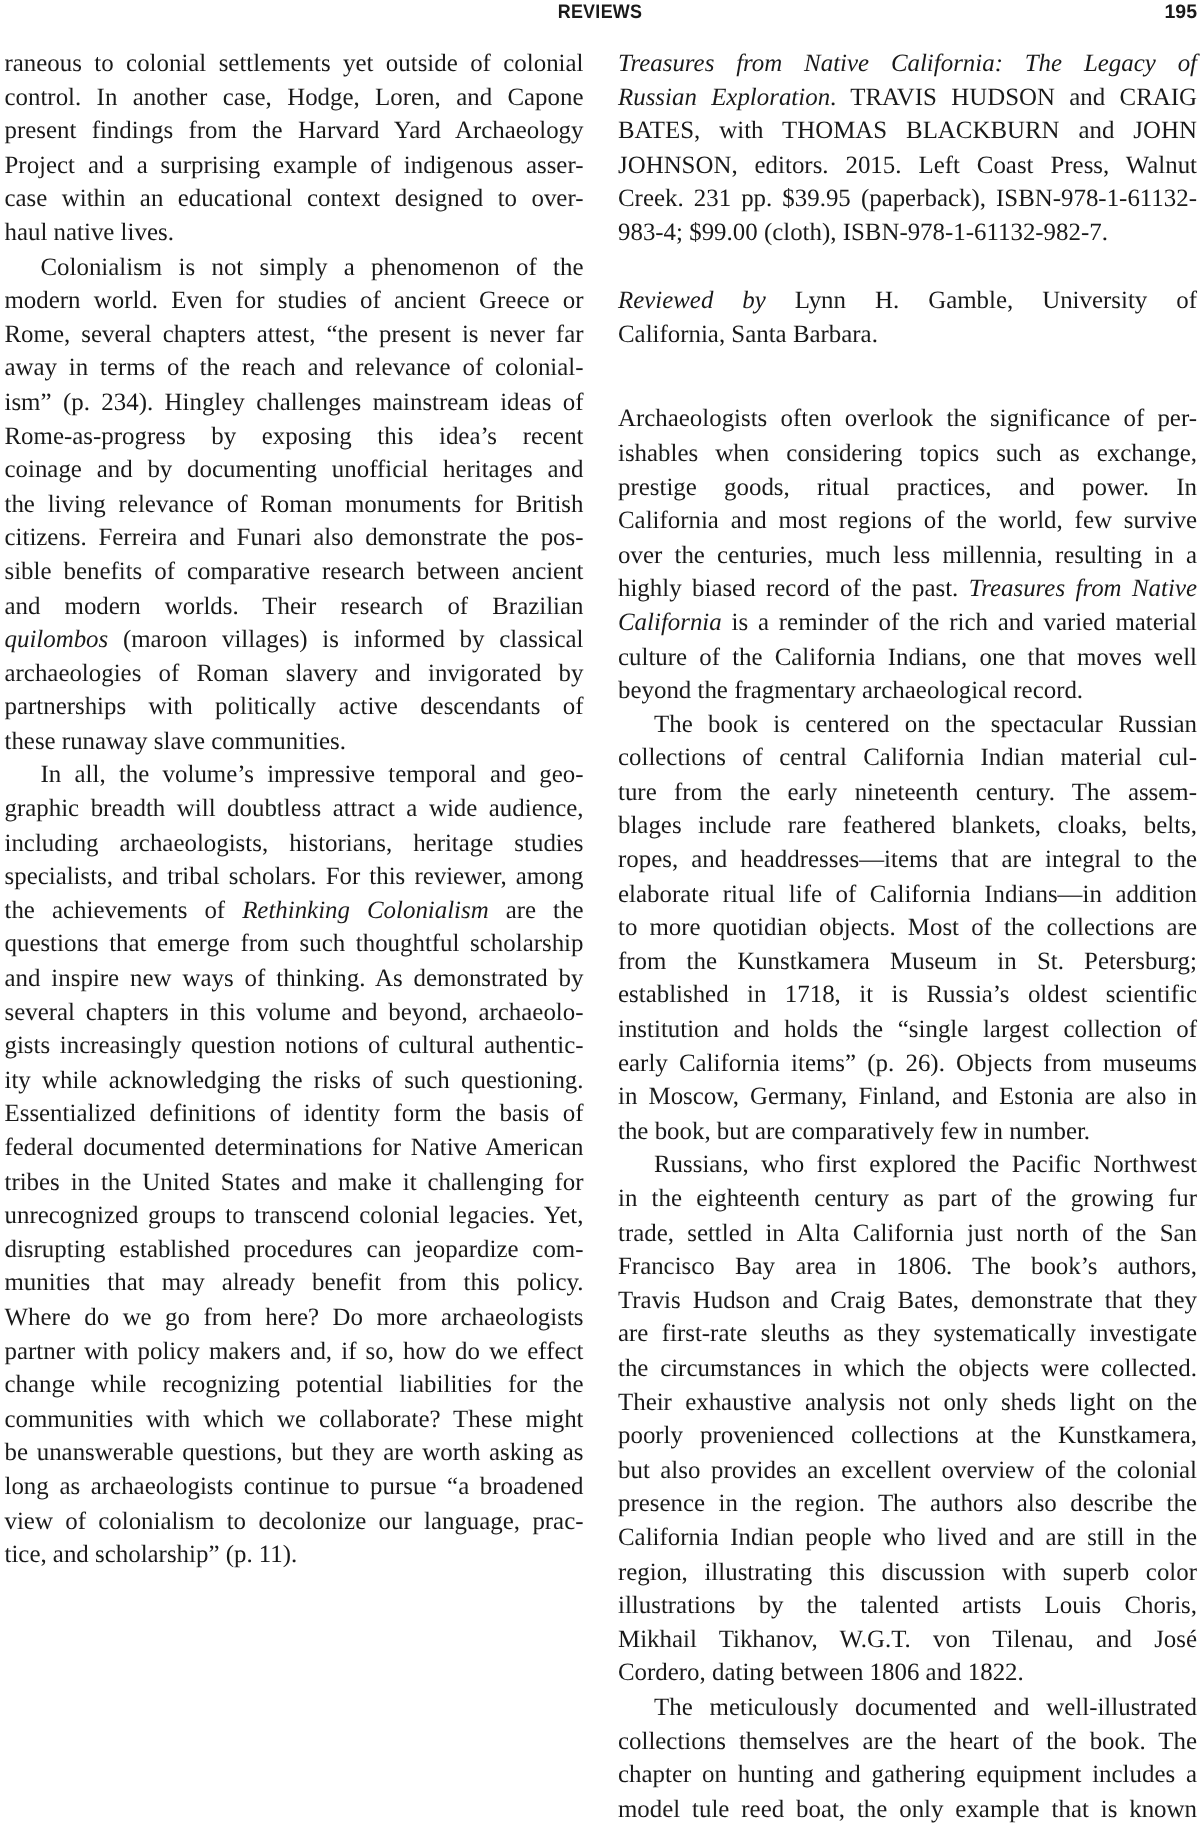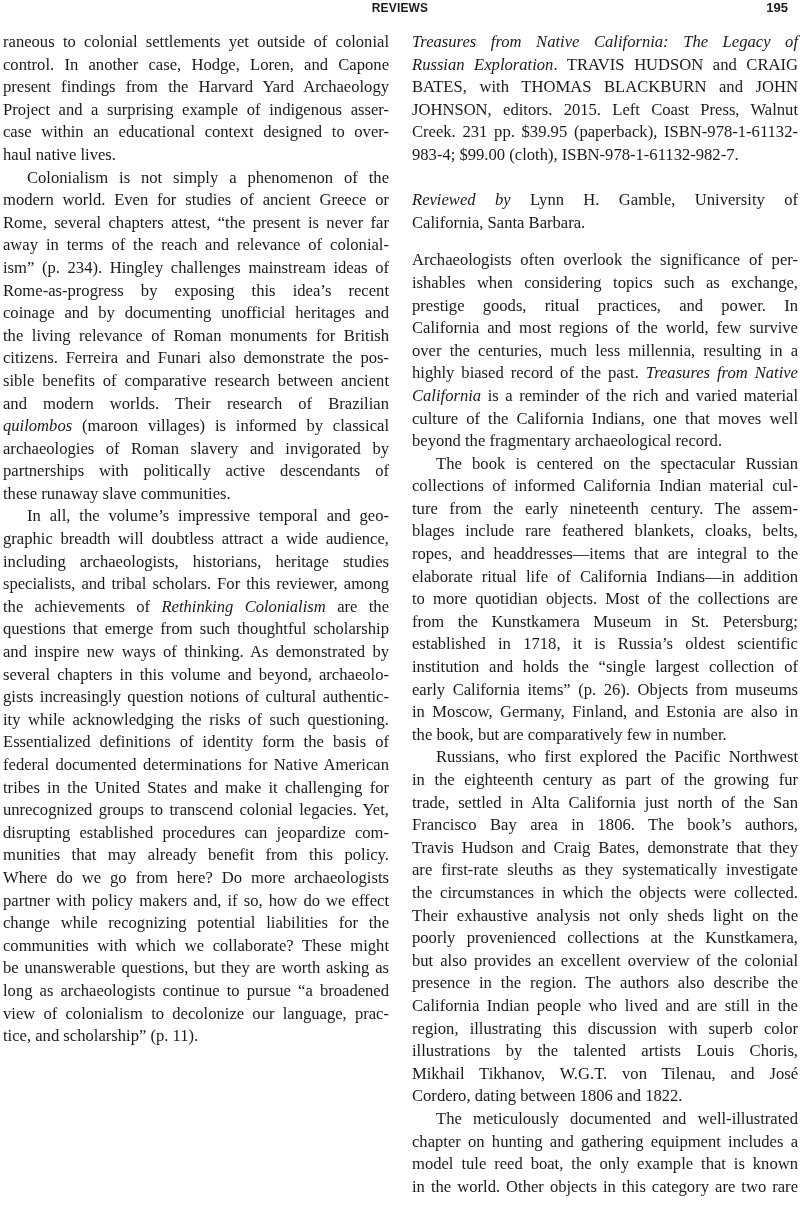--- a/index.html
+++ b/index.html
@@ -1,29 +1,29 @@
 <!DOCTYPE html>
 <html><head>
 <meta charset="utf-8">
 <style>
   html, body { margin: 0; padding: 0; background: #ffffff; }
   body { width: 800px; height: 1218px; position: relative; overflow: hidden; color: #1a1a1a; }
   .running-head { position: absolute; top: 0; left: 0; width: 800px; height: 18px; font-family: "Liberation Sans", sans-serif; font-weight: bold; font-size: 13px; }
   .running-head .title { position: absolute; left: 0; width: 800px; text-align: center; top: 0; letter-spacing: 0.2px; transform: scaleX(0.92); }
-  .running-head .page { position: absolute; right: 12px; top: 0; margin-left: 12px; }
+  .running-head .page { position: absolute; right: 2px; top: 0; margin-left: 12px; }
   .col { position: absolute; top: 31px; font-family: "Liberation Serif", serif; font-size: 16.6px; line-height: 22.6px; text-align: justify; hyphens: manual; }
   .col.left { left: 3px; width: 386px; }
   .col.right { left: 412px; width: 386px; }
   .col p { margin: 0; }
   .col .line { display: block; text-align: justify; text-align-last: justify; white-space: nowrap; height: 22.6px; overflow: visible; }
   .col .line.last { text-align-last: left; }
   .col .line.ind { padding-left: 24px; }
   em { }
   .citation { margin-bottom: 22.6px; }
-  .reviewer { margin-bottom: 15px; }
+  .reviewer { margin-bottom: 34px; }
 </style>
 </head>
 <body>
 
 <header class="running-head">
   <span class="title">REVIEWS</span>
   <span class="page">195</span>
 </header>
 
 <div class="col left" id="left-col">
@@ -100,21 +100,21 @@
         <span class="line">prestige goods, ritual practices, and power. In</span>
         <span class="line">California and most regions of the world, few survive</span>
         <span class="line">over the centuries, much less millennia, resulting in a</span>
         <span class="line">highly biased record of the past. <em>Treasures from Native</em></span>
         <span class="line"><em>California</em> is a reminder of the rich and varied material</span>
         <span class="line">culture of the California Indians, one that moves well</span>
         <span class="line last">beyond the fragmentary archaeological record.</span>
       </p>
       <p>
         <span class="line ind">The book is centered on the spectacular Russian</span>
-        <span class="line">collections of informed California Indian material cul-</span>
+        <span class="line">collections of central California Indian material cul-</span>
         <span class="line">ture from the early nineteenth century. The assem-</span>
         <span class="line">blages include rare feathered blankets, cloaks, belts,</span>
         <span class="line">ropes, and headdresses—items that are integral to the</span>
         <span class="line">elaborate ritual life of California Indians—in addition</span>
         <span class="line">to more quotidian objects. Most of the collections are</span>
         <span class="line">from the Kunstkamera Museum in St. Petersburg;</span>
         <span class="line">established in 1718, it is Russia’s oldest scientific</span>
         <span class="line">institution and holds the “single largest collection of</span>
         <span class="line">early California items” (p. 26). Objects from museums</span>
         <span class="line">in Moscow, Germany, Finland, and Estonia are also in</span>
@@ -133,18 +133,19 @@
         <span class="line">but also provides an excellent overview of the colonial</span>
         <span class="line">presence in the region. The authors also describe the</span>
         <span class="line">California Indian people who lived and are still in the</span>
         <span class="line">region, illustrating this discussion with superb color</span>
         <span class="line">illustrations by the talented artists Louis Choris,</span>
         <span class="line">Mikhail Tikhanov, W.G.T. von Tilenau, and José</span>
         <span class="line last">Cordero, dating between 1806 and 1822.</span>
       </p>
       <p>
         <span class="line ind">The meticulously documented and well-illustrated</span>
+        <span class="line">collections themselves are the heart of the book. The</span>
         <span class="line">chapter on hunting and gathering equipment includes a</span>
         <span class="line">model tule reed boat, the only example that is known</span>
         <span class="line">in the world. Other objects in this category are two rare</span>
       </p>
     </div>
 </div>
 
 </body></html>

